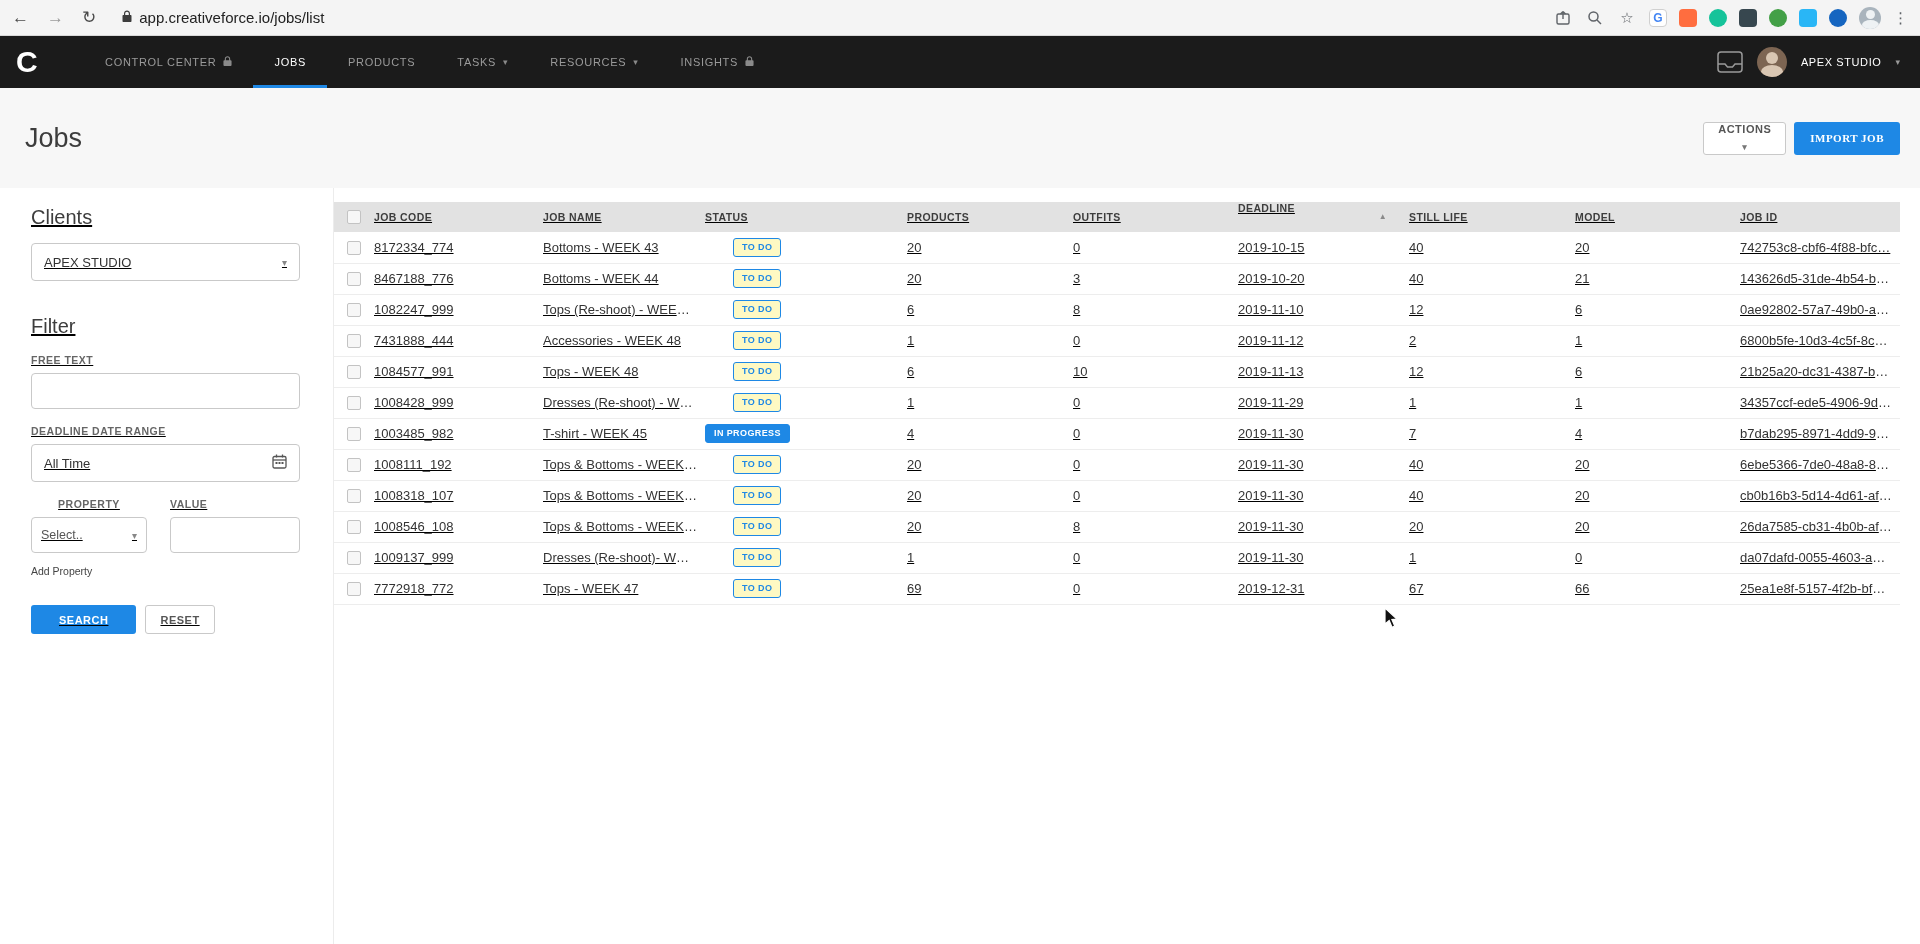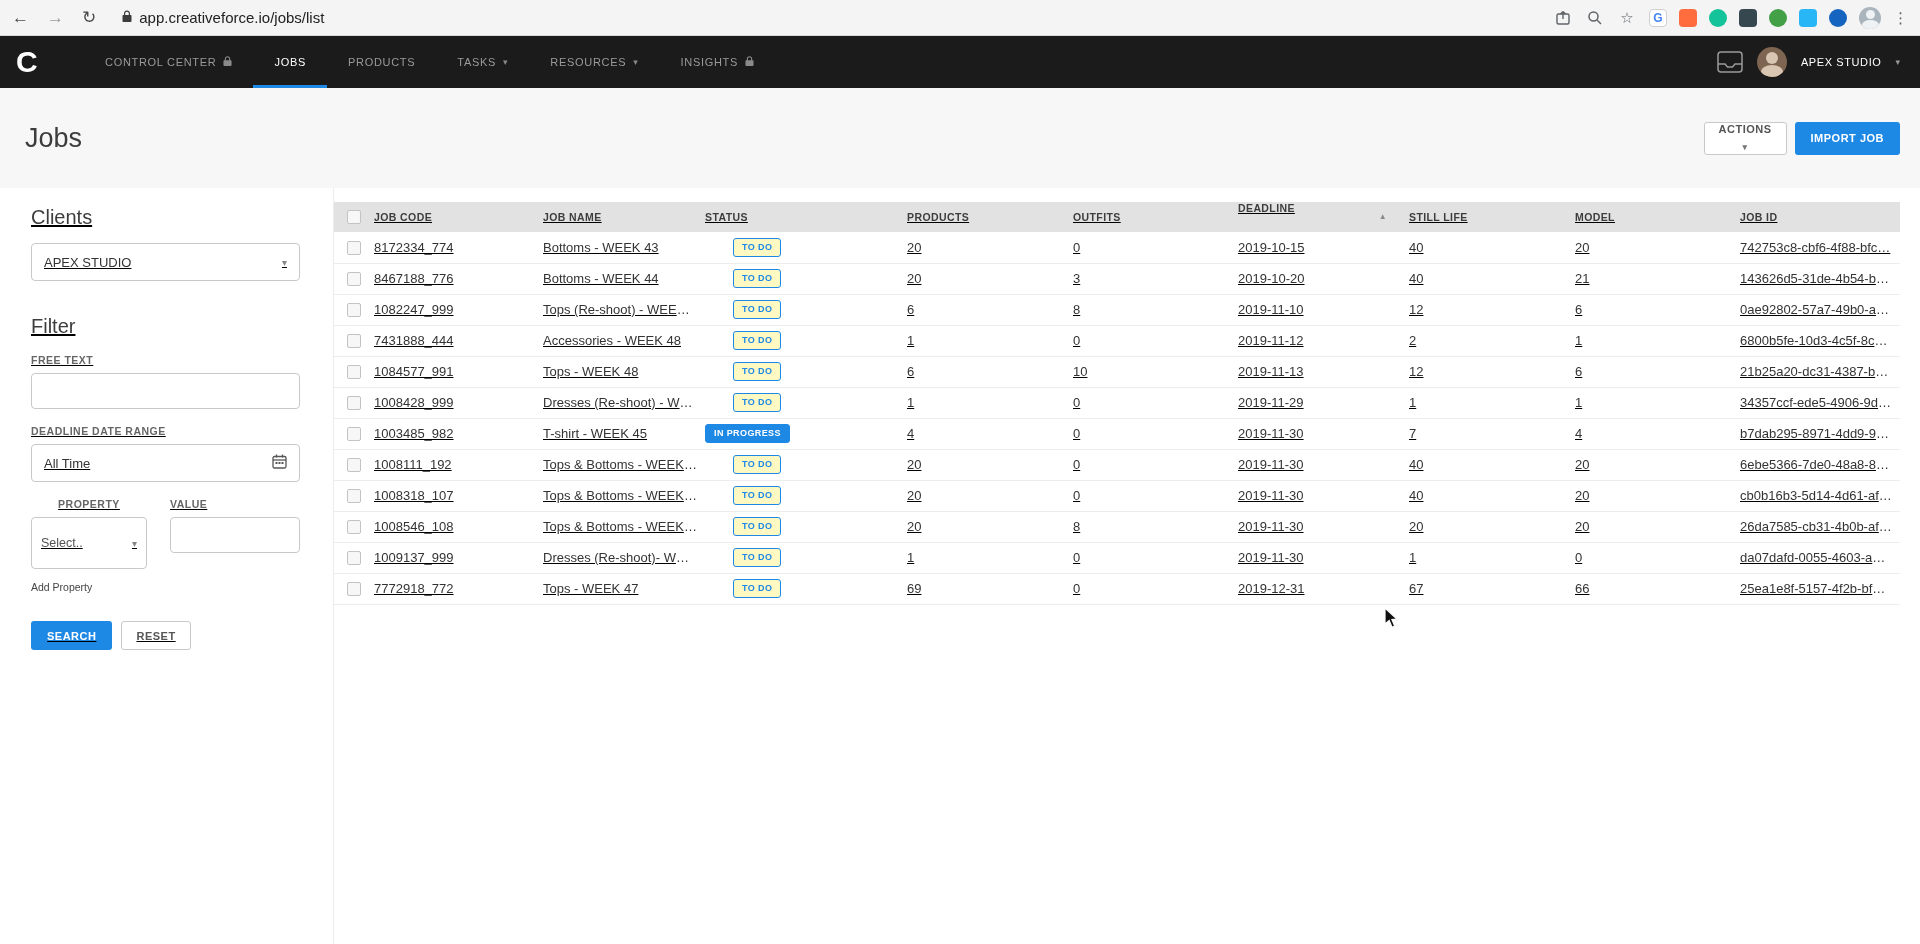--- a/index.html
+++ b/index.html
@@ -52,42 +52,42 @@
 
   
   .page-header { height:100px; background:#f7f7f7; display:flex; align-items:center;
     padding:0 20px 0 25px; flex:0 0 auto; }
   .page-title { font-size:27px; font-weight:400; color:#3d3d3d; }
   .header-actions { margin-left:auto; display:flex; align-items:center; gap:8px; }
   .btn { border:none; border-radius:3px; font-family:inherit; font-size:11px; font-weight:bold;
     letter-spacing:0.5px; cursor:pointer; height:33px; display:inline-flex; align-items:center; gap:7px; }
   .btn-actions { background:#ffffff; border:1px solid #c9c9c9; color:#555; padding:0 14px;flex-direction:column; }
   .btn-actions .caret { font-size:9px; color:#777; }
-  .btn-import { background:var(--accent); color:#fff; padding:16px 16px; }
+  .btn-import { background:var(--accent); color:#fff; padding:16px 16px;font-family:Liberation Serif, serif; }
 
   
   .content { flex:1 1 auto; display:flex; background:#ffffff; min-height:0;text-decoration:underline; }
   .sidebar { width:334px; flex:0 0 334px; border-right:1px solid #ececec; padding:18px 33px 0 31px; }
   .side-heading { font-size:20px; font-weight:400; color:#3d3d3d; margin-bottom:14px; }
   .side-heading.filter { margin-top:34px; }
   .field-label { display:block; font-size:10.5px; letter-spacing:0.5px; color:#666;
     font-weight:bold; margin:16px 0 7px; }
   .select { height:38px; border:1px solid #c9c9c9; border-radius:4px; background:#fff;
     display:flex; align-items:center; justify-content:space-between; padding:0 12px;
     font-size:13px; color:#333; cursor:pointer; }
   .select .caret { font-size:10px; color:#888; }
   .text-input { width:100%; height:36px; border:1px solid #c9c9c9; border-radius:4px;
     padding:0 10px; font-size:13px; font-family:inherit; color:#333; background:#fff; }
   .prop-row { display:flex; gap:23px; }
   .prop-col-select { width:116px; flex:0 0 116px;text-align:center; }
   .prop-col-value { flex:1 1 auto; }
-  .select.small { height:52px; padding:0 9px; font-size:12.5px; color:#555; }
+  .select.small { height:36px; padding:0 9px; font-size:12.5px; color:#555; }
   .add-prop { display:inline-block; font-size:10.5px; color:#444; margin-top:12px; cursor:pointer; text-decoration:none; }
   .btn-row { display:flex; gap:9px; margin-top:26px; }
-  .btn-search { background:var(--accent); color:#fff; padding:0 16px; height:29px; }
+  .btn-search { background:var(--accent); color:#fff; padding:0 28px; height:29px; }
   .btn-reset { background:#fff; border:1px solid #c9c9c9; color:#555; padding:0 14px; height:29px; }
 
   
   .main { flex:1 1 auto; padding:14px 20px 0 0; min-width:0; }
   table.jobs-table { width:100%; border-collapse:collapse; table-layout:fixed; }
   .jobs-table th { background:#e2e2e2; height:30px; text-align:left; font-size:10.5px;
     letter-spacing:0.4px; color:#3d3d3d; font-weight:bold; padding:0 8px 0 0; white-space:nowrap; cursor:pointer; }
   .jobs-table td { height:31px; font-size:13px; color:#333; padding:0 8px 0 0;
     border-bottom:1px solid #ededed; white-space:nowrap; overflow:hidden; text-overflow:ellipsis; }
   .col-check { text-align:center !important; padding:0 !important; }

